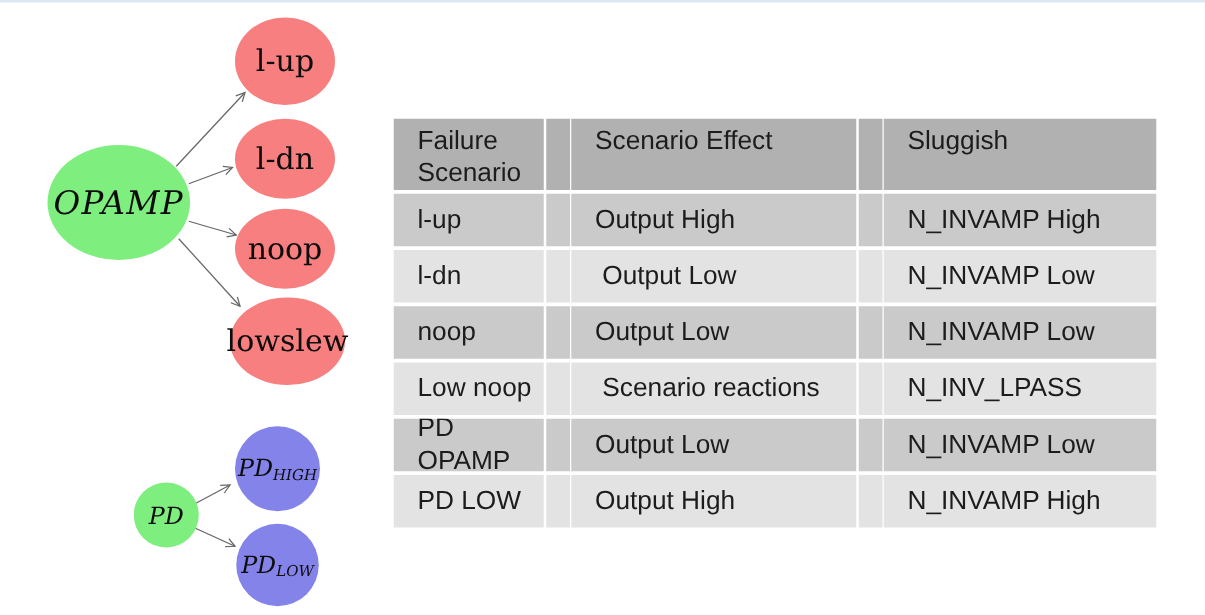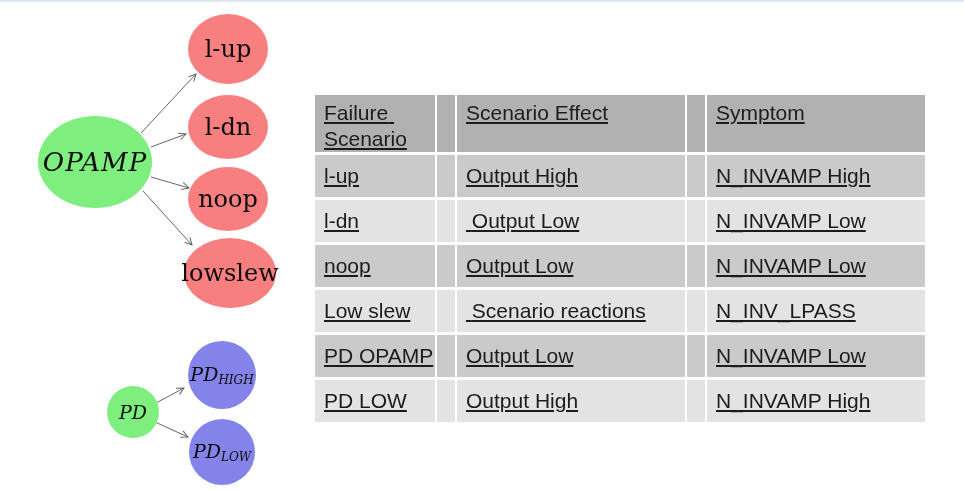--- a/index.html
+++ b/index.html
@@ -30,25 +30,24 @@
     display:grid;
     grid-template-columns:120px 18px 228px 18px 218px;
     grid-template-rows:57px repeat(6,42px);
     column-gap:2px;row-gap:3px;
     font-size:21px;
     color:var(--tbl-text,#1c1c1c);
   }
   .trow{display:contents;}
   .cell{
     display:flex;align-items:center;
-    padding-left:9px;
+    padding-left:19px;
     white-space:pre-wrap;
     line-height:26px;
     overflow:hidden;
-    text-decoration:underline;
   }
   .trow.head .cell{
     background:var(--head-bg,#b1b1b1);
     align-items:flex-start;
     padding-top:5px;
   }
   .trow.dark .cell{background:var(--row-dark,#cacaca);}
   .trow.light .cell{background:var(--row-light,#e3e3e3);}
 </style>
 </head>
@@ -111,21 +110,21 @@
       </text>
     </g>
   </svg>
 
   <div class="tbl">
     <div class="trow head">
       <div class="cell">Failure Scenario</div>
       <div class="cell"></div>
       <div class="cell">Scenario Effect</div>
       <div class="cell"></div>
-      <div class="cell">Symptom</div>
+      <div class="cell">Sluggish</div>
     </div>
 
     <div class="trow dark">
       <div class="cell">l-up</div>
       <div class="cell"></div>
       <div class="cell">Output High</div>
       <div class="cell"></div>
       <div class="cell">N_INVAMP High</div>
     </div>
 
@@ -139,21 +138,21 @@
 
     <div class="trow dark">
       <div class="cell">noop</div>
       <div class="cell"></div>
       <div class="cell">Output Low</div>
       <div class="cell"></div>
       <div class="cell">N_INVAMP Low</div>
     </div>
 
     <div class="trow light">
-      <div class="cell">Low slew</div>
+      <div class="cell">Low noop</div>
       <div class="cell"></div>
       <div class="cell"> Scenario reactions</div>
       <div class="cell"></div>
       <div class="cell">N_INV_LPASS</div>
     </div>
 
     <div class="trow dark">
       <div class="cell">PD OPAMP</div>
       <div class="cell"></div>
       <div class="cell">Output Low</div>

